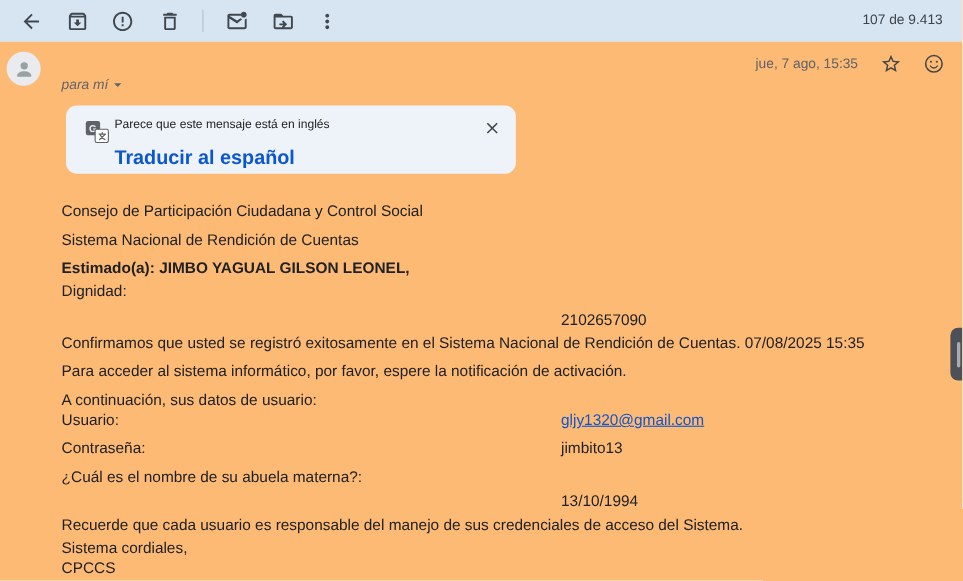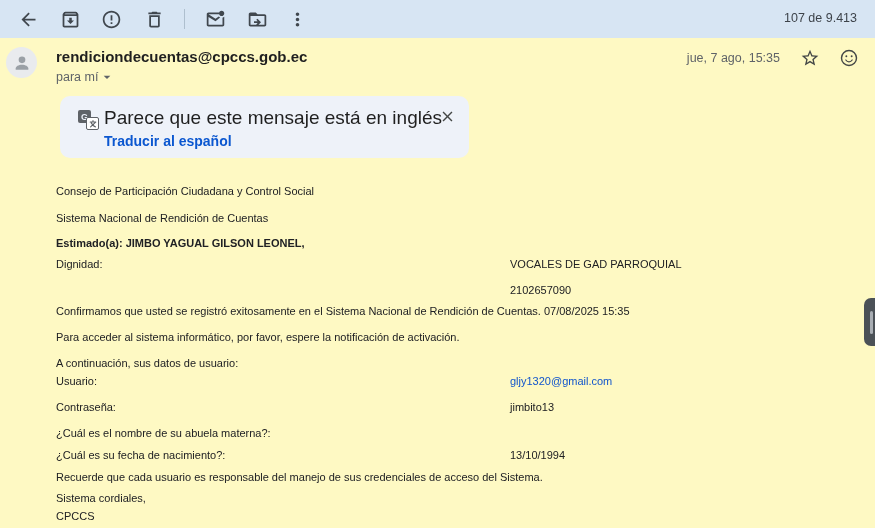--- a/index.html
+++ b/index.html
@@ -1,36 +1,36 @@
 <!DOCTYPE html>
 <html><head>
 <meta charset="utf-8">
 <style>
   html,body{margin:0;padding:0;background:#fff;}
   .screen{
-    position:relative;width:875px;height:528px;overflow:hidden;background:#fef9c3;
+    position:relative;width:875px;height:528px;overflow:hidden;background:#fdba74;
     font-family:"Liberation Sans","DejaVu Sans",sans-serif;color:#202124;
   }
   
   .toolbar{position:absolute;left:0;top:0;width:875px;height:38px;background:#d7e5f3;}
   .tb-btn{
     position:absolute;top:7px;width:24px;height:24px;border:none;background:transparent;
     padding:0;margin:0;color:#40474e;cursor:pointer;display:flex;align-items:center;justify-content:center;
   }
   .tb-btn svg{width:21px;height:21px;fill:currentColor;}
   .tb-divider{position:absolute;left:184px;top:9px;width:1px;height:20px;background:#aebfce;}
   .tb-count{position:absolute;right:18px;top:11px;font-size:12.5px;color:#3d434a;}
   
   .avatar{
     position:absolute;left:6px;top:47px;width:31px;height:31px;border-radius:50%;
     background:#e9ebee;display:flex;align-items:center;justify-content:center;
   }
   .avatar svg{width:20px;height:20px;fill:#9aa0a6;}
   .sender{position:absolute;left:56px;top:48px;font-size:15px;font-weight:700;color:#1f1f1f;white-space:nowrap;}
-  .to-row{position:absolute;left:56px;top:69px;font-size:12.5px;color:#5f6368;display:flex;align-items:center;gap:1px;cursor:pointer;}
+  .to-row{position:absolute;left:56px;top:69px;font-size:12.5px;color:#5f6368;display:flex;align-items:center;gap:1px;cursor:pointer;font-style:italic;}
   .to-row svg{width:16px;height:16px;fill:#5f6368;}
   .date{position:absolute;right:95px;top:51px;font-size:12.5px;color:#5f6368;white-space:nowrap;margin-left:48px;}
   .hdr-btn{
     position:absolute;top:46px;width:24px;height:24px;border:none;background:transparent;padding:0;
     color:#444746;cursor:pointer;display:flex;align-items:center;justify-content:center;
   }
   .hdr-btn svg{width:20px;height:20px;fill:currentColor;}
   .star-btn{left:798px;}
   .react-btn{left:837px;}
   
@@ -40,34 +40,34 @@
   .gt-icon{position:absolute;left:18px;top:14px;width:21px;height:20px;}
   .gt-back{
     position:absolute;left:0;top:0;width:13px;height:13px;background:#5f6368;border-radius:2px;
     color:#eef2f9;font-size:9px;font-weight:700;display:flex;align-items:center;justify-content:center;
   }
   .gt-front{
     position:absolute;right:0;bottom:0;width:11px;height:11px;background:#fff;border:1.5px solid #5f6368;
     border-radius:2px;display:flex;align-items:center;justify-content:center;
   }
   .gt-front svg{width:8px;height:8px;stroke:#5f6368;stroke-width:1.4;fill:none;stroke-linecap:round;}
-  .banner-msg{position:absolute;left:44px;top:11px;font-size:19px;color:#1f1f1f;white-space:nowrap;}
+  .banner-msg{position:absolute;left:44px;top:11px;font-size:11px;color:#1f1f1f;white-space:nowrap;}
   .banner-close{
     position:absolute;left:375px;top:8px;width:24px;height:24px;border:none;background:transparent;padding:0;
     color:#444746;cursor:pointer;display:flex;align-items:center;justify-content:center;
   }
   .banner-close svg{width:17px;height:17px;fill:currentColor;}
   .banner-action{
-    position:absolute;left:44px;top:37px;font-size:14px;font-weight:700;color:#0b57d0;cursor:pointer;white-space:nowrap;
-  }
-  
-  .row{position:absolute;left:56px;right:0;font-size:11px;line-height:15px;color:#202124;white-space:nowrap;}
+    position:absolute;left:44px;top:37px;font-size:18px;font-weight:700;color:#0b57d0;cursor:pointer;white-space:nowrap;
+  }
+  
+  .row{position:absolute;left:56px;right:0;font-size:14px;line-height:15px;color:#202124;white-space:nowrap;}
   .row .val{position:absolute;left:454px;}
   .row.bold{font-weight:700;}
-  .row a{color:#1155cc;cursor:pointer;}
+  .row a{color:#1155cc;text-decoration:underline;cursor:pointer;}
   
   .scroll-handle{
     position:absolute;right:0;top:298px;width:11px;height:48px;background:#4b5157;
     border-radius:7px 0 0 7px;cursor:grab;
   }
   .scroll-handle .inner{position:absolute;right:2px;top:13px;width:3px;height:23px;background:#a8adb3;border-radius:2px;}
 </style>
 </head>
 <body>
 
@@ -112,21 +112,20 @@
     </button>
     <span class="tb-count">107 de 9.413</span>
   </header>
 
   <div class="avatar">
     <svg viewBox="0 0 24 24">
         <circle cx="12" cy="8.2" r="4"></circle>
         <path d="M12 14.2c-4.2 0-7.6 2.1-7.6 4.3V20h15.2v-1.5c0-2.2-3.4-4.3-7.6-4.3z"></path>
       </svg>
   </div>
-  <div class="sender">rendiciondecuentas@cpccs.gob.ec</div>
   <div class="to-row">
     <span>para mí</span>
     <svg viewBox="0 0 24 24">
         <path d="M7 10l5 5 5-5z"></path>
       </svg>
   </div>
   <div class="date">jue, 7 ago, 15:35</div>
   <button class="hdr-btn star-btn">
     <svg viewBox="0 0 24 24">
         <path d="M22 9.24l-7.19-.62L12 2 9.19 8.63 2 9.24l5.46 4.73L5.82 21 12 17.27 18.18 21l-1.63-7.03L22 9.24zM12 15.4l-3.76 2.27 1-4.28-3.32-2.88 4.38-.38L12 6.1l1.71 4.04 4.38.38-3.32 2.88 1 4.28L12 15.4z"></path>
@@ -158,42 +157,40 @@
     </button>
     <span class="banner-action">Traducir al español</span>
   </div>
 
   <main>
     <div class="row" style="top:184px"><span>Consejo de Participación Ciudadana y Control Social</span></div>
     <div class="row" style="top:211px"><span>Sistema Nacional de Rendición de Cuentas</span></div>
     <div class="row bold" style="top:236px"><span>Estimado(a): JIMBO YAGUAL GILSON LEONEL,</span></div>
     <div class="row" style="top:257px">
       <span>Dignidad:</span>
-      <span class="val">VOCALES DE GAD PARROQUIAL</span>
     </div>
     <div class="row" style="top:283px">
       <span class="val">2102657090</span>
     </div>
     <div class="row" style="top:304px"><span>Confirmamos que usted se registró exitosamente en el Sistema Nacional de Rendición de Cuentas. 07/08/2025 15:35</span></div>
     <div class="row" style="top:330px"><span>Para acceder al sistema informático, por favor, espere la notificación de activación.</span></div>
     <div class="row" style="top:356px"><span>A continuación, sus datos de usuario:</span></div>
     <div class="row" style="top:374px">
       <span>Usuario:</span>
       <span class="val"><a>gljy1320@gmail.com</a></span>
     </div>
     <div class="row" style="top:400px">
       <span>Contraseña:</span>
       <span class="val">jimbito13</span>
     </div>
     <div class="row" style="top:426px">
       <span>¿Cuál es el nombre de su abuela materna?:</span>
       <span class="val"></span>
     </div>
     <div class="row" style="top:448px">
-      <span>¿Cuál es su fecha de nacimiento?:</span>
       <span class="val">13/10/1994</span>
     </div>
     <div class="row" style="top:470px"><span>Recuerde que cada usuario es responsable del manejo de sus credenciales de acceso del Sistema.</span></div>
     <div class="row" style="top:491px"><span>Sistema cordiales,</span></div>
     <div class="row" style="top:509px"><span>CPCCS</span></div>
   </main>
 
   <div class="scroll-handle">
     <span class="inner"></span>
   </div>

